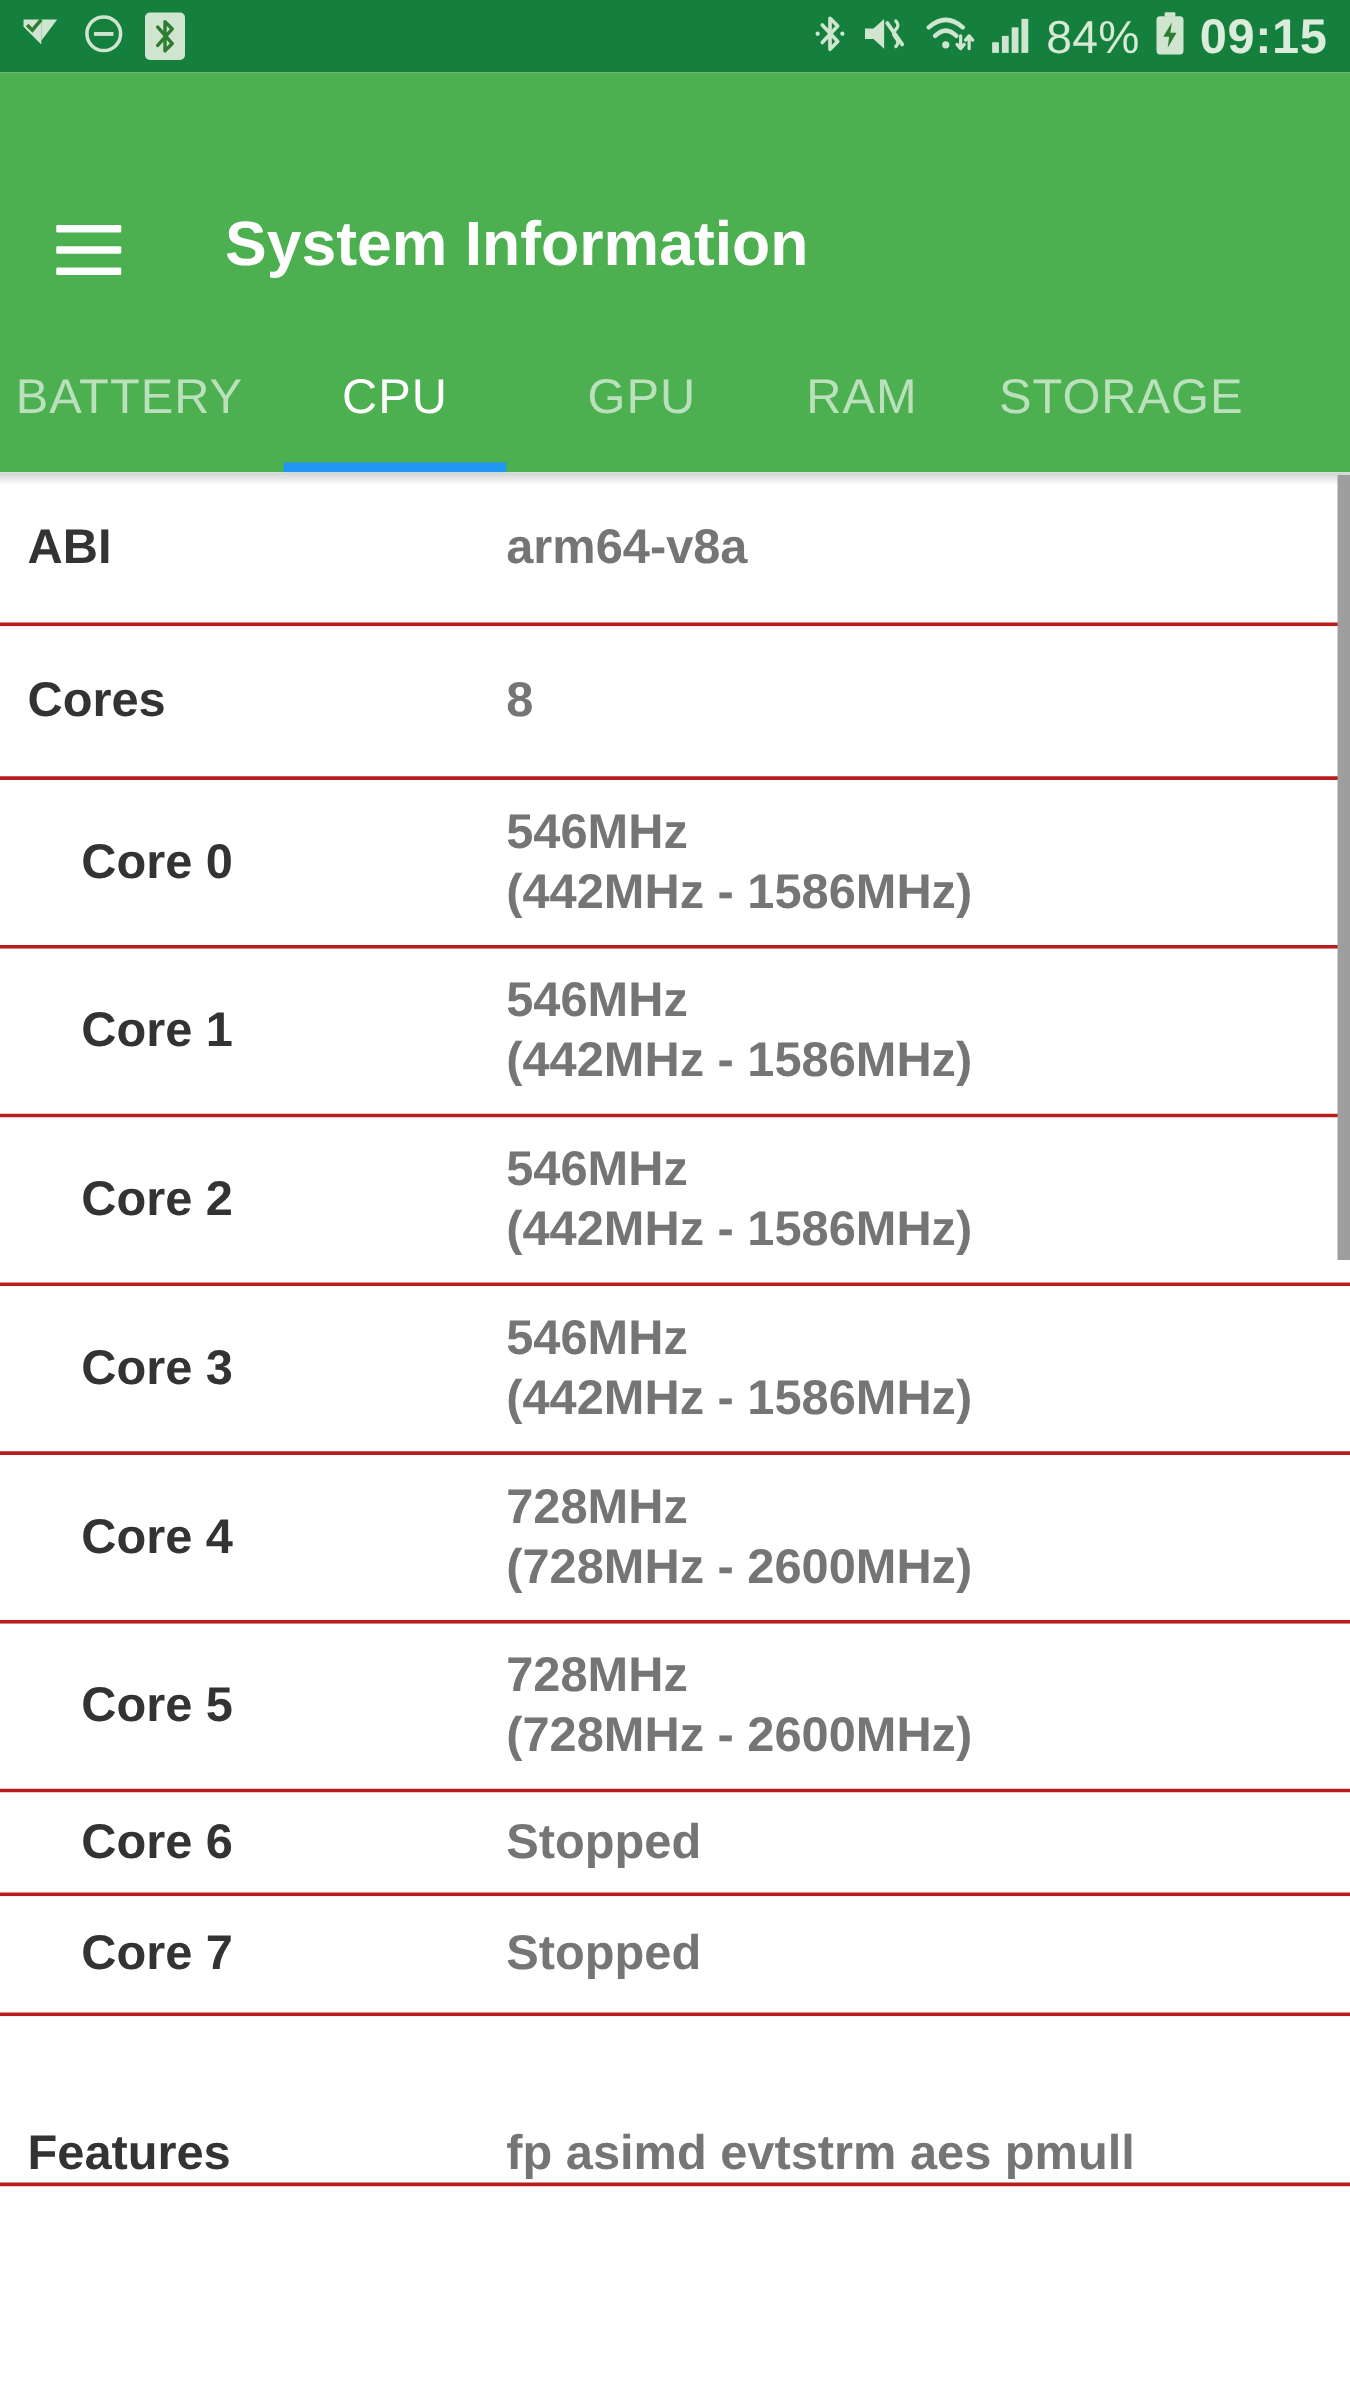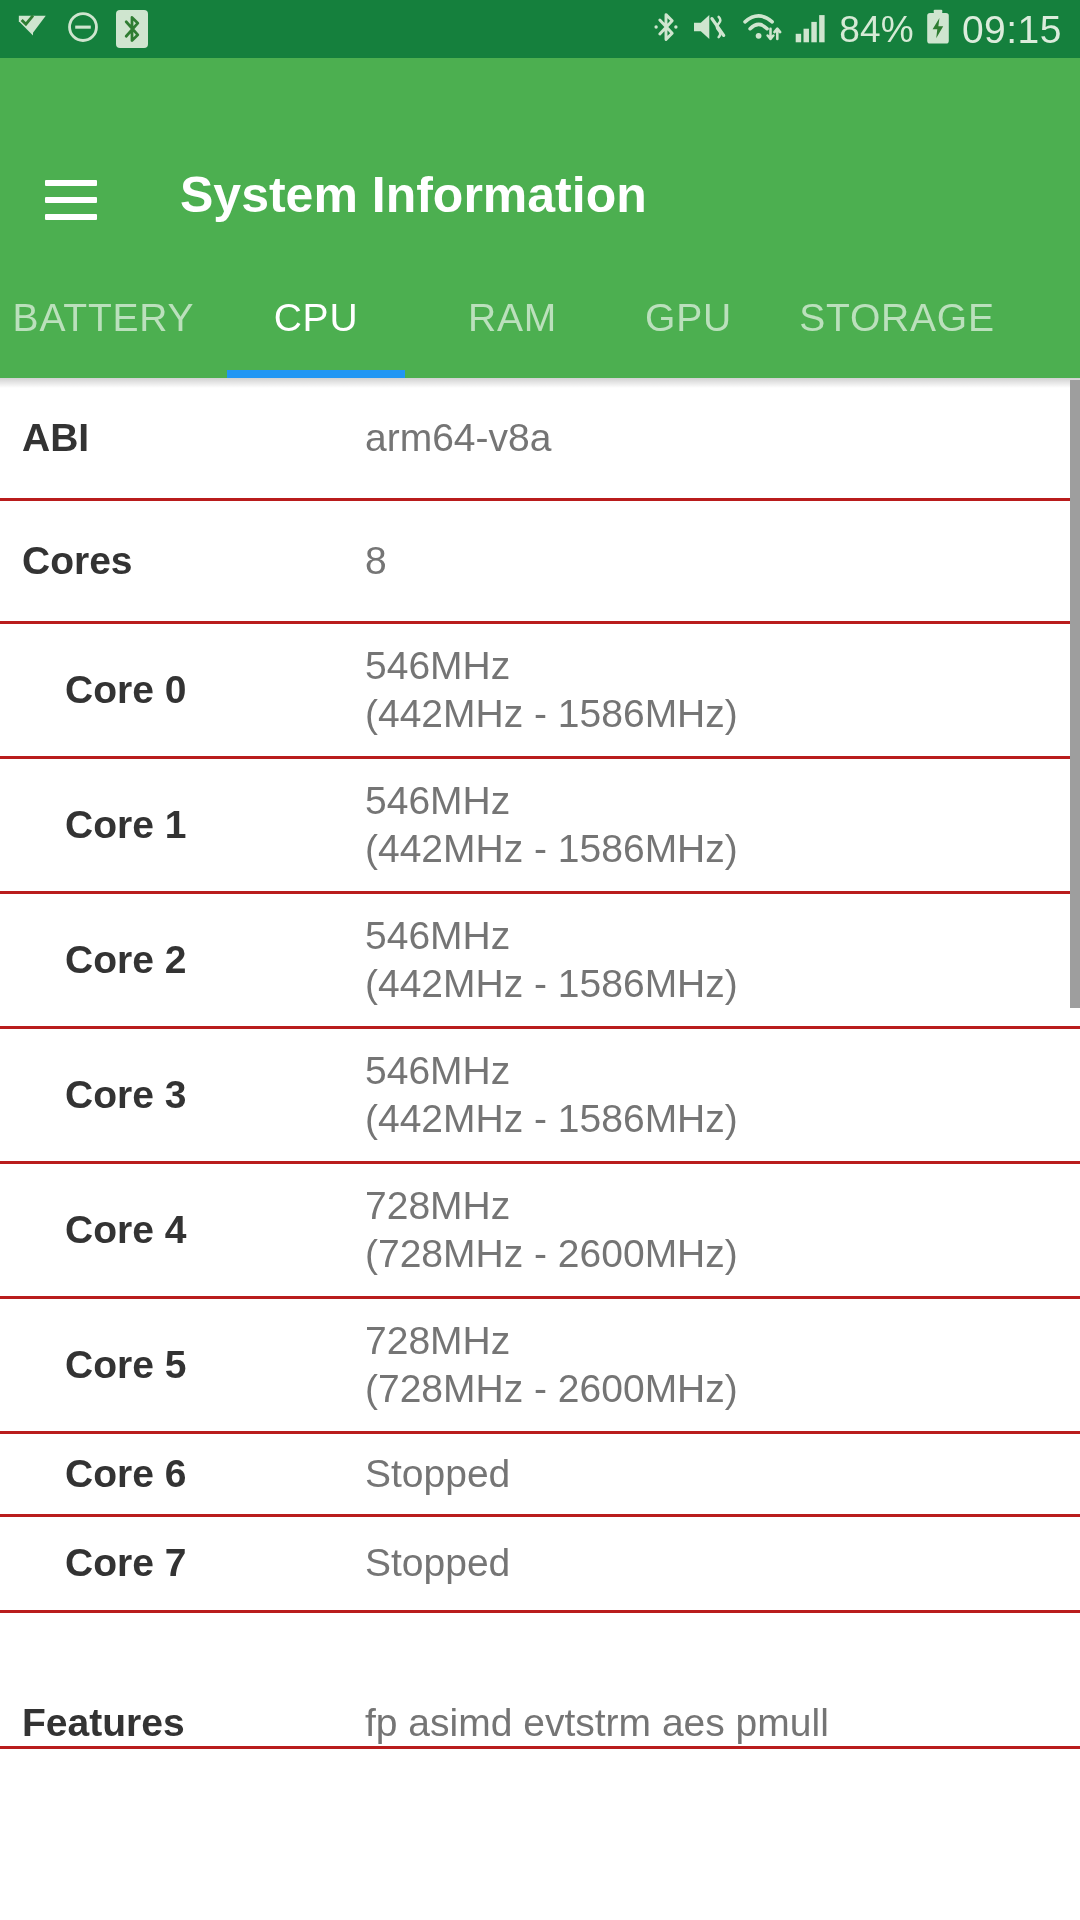--- a/index.html
+++ b/index.html
@@ -49,21 +49,21 @@
     color: #d6ead6;
     font-size: 37px;
     font-weight: 400;
     letter-spacing: 0.2px;
     line-height: 1;
     white-space: nowrap;
   }
   .sb-clock {
     color: #dcecdc;
     font-size: 39px;
-    font-weight: 400;
+    font-weight: 700;
     letter-spacing: 0.5px;
     line-height: 1;
     white-space: nowrap;
   }
   .bt-chip {
     background: #cfe5cf;
     border-radius: 4px;
     padding: 3px 5px;
     display: flex;
     align-items: center;
@@ -179,23 +179,24 @@
   .row-label {
     color: #333333;
     font-size: 39px;
     font-weight: 700;
     line-height: 1.18;
     white-space: nowrap;
   }
   .row-value {
     color: #757575;
     font-size: 39px;
-    font-weight: 400;
+    font-weight: 700;
     line-height: 1.18;
     white-space: nowrap;
+    margin-left: 40px;
   }
 
   
   .row.single { height: 123px; align-items: center; }
   .row.single .row-label { margin-left: 22px; width: 343px; }
 
   
   .row.sub { height: 135px; align-items: center; }
   .row.sub .row-label { margin-left: 65px; width: 300px; }
 
@@ -311,26 +312,26 @@
 
     <div id="tab-strip">
       <div class="tab" style="width:207px">
         <span>BATTERY</span>
 
       </div>
       <div class="tab active" style="width:218px">
         <span>CPU</span>
         <span class="tab-indicator"></span>
       </div>
+      <div class="tab" style="width:177px">
+        <span>GPU</span>
+
+      </div>
       <div class="tab" style="width:175px">
         <span>RAM</span>
-
-      </div>
-      <div class="tab" style="width:177px">
-        <span>GPU</span>
 
       </div>
       <div class="tab" style="width:240px">
         <span>STORAGE</span>
 
       </div>
     </div>
   </div>
 
   <div id="content">

